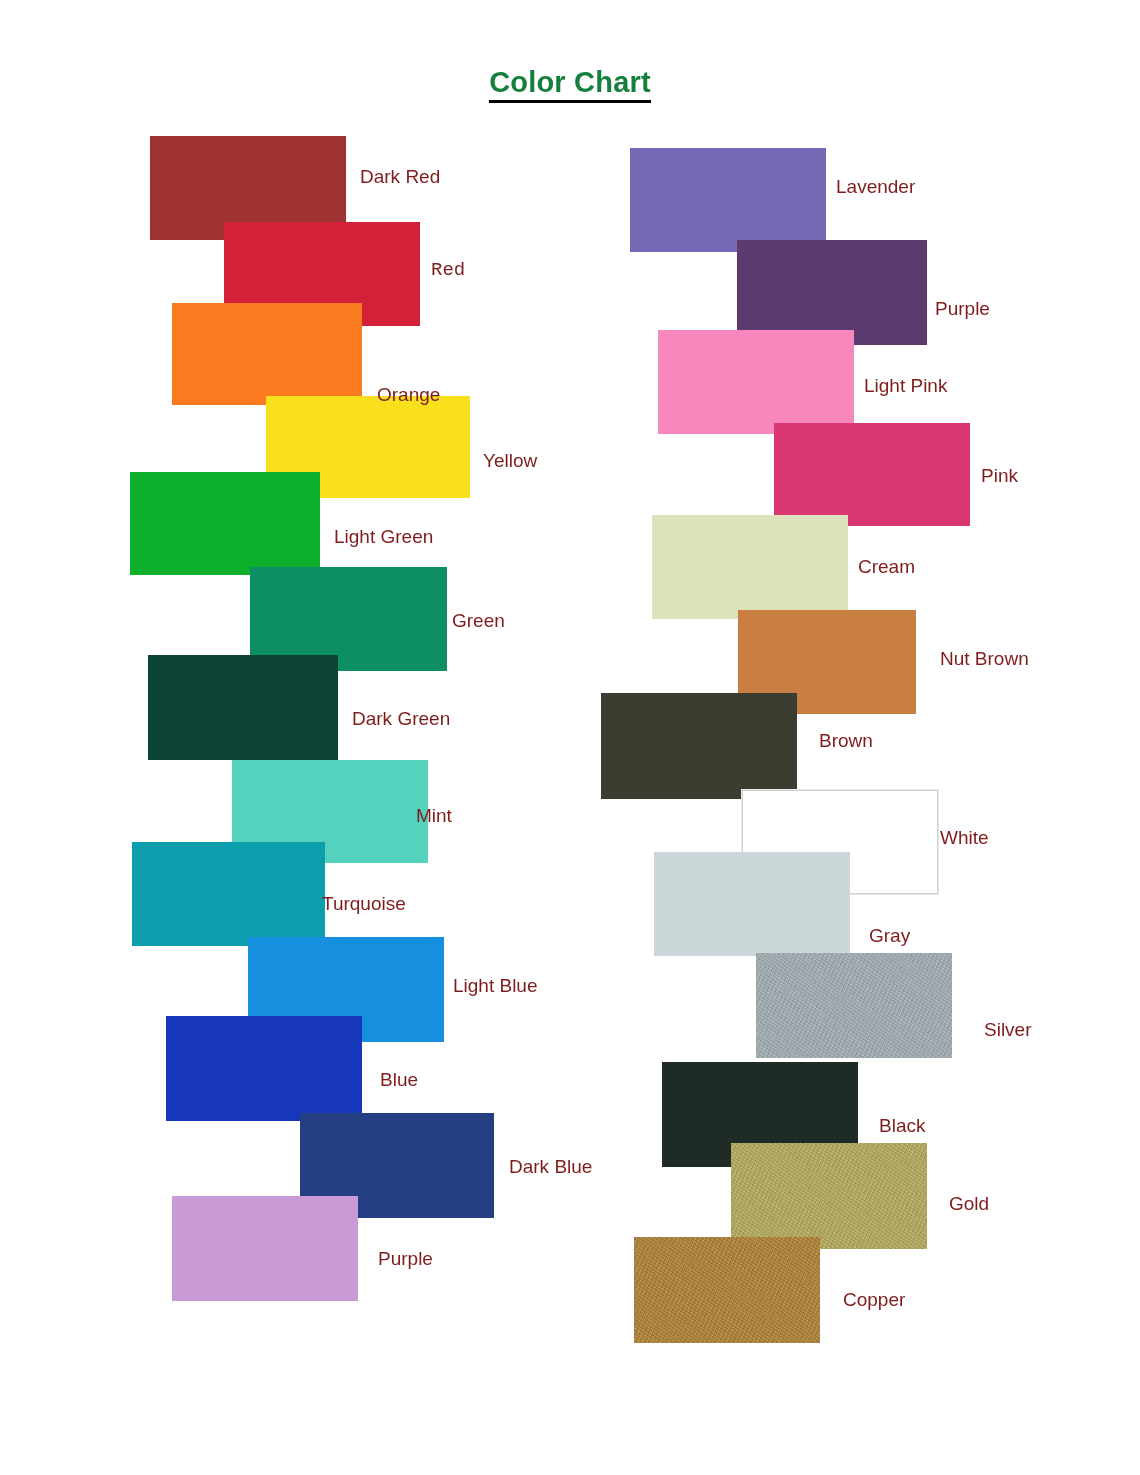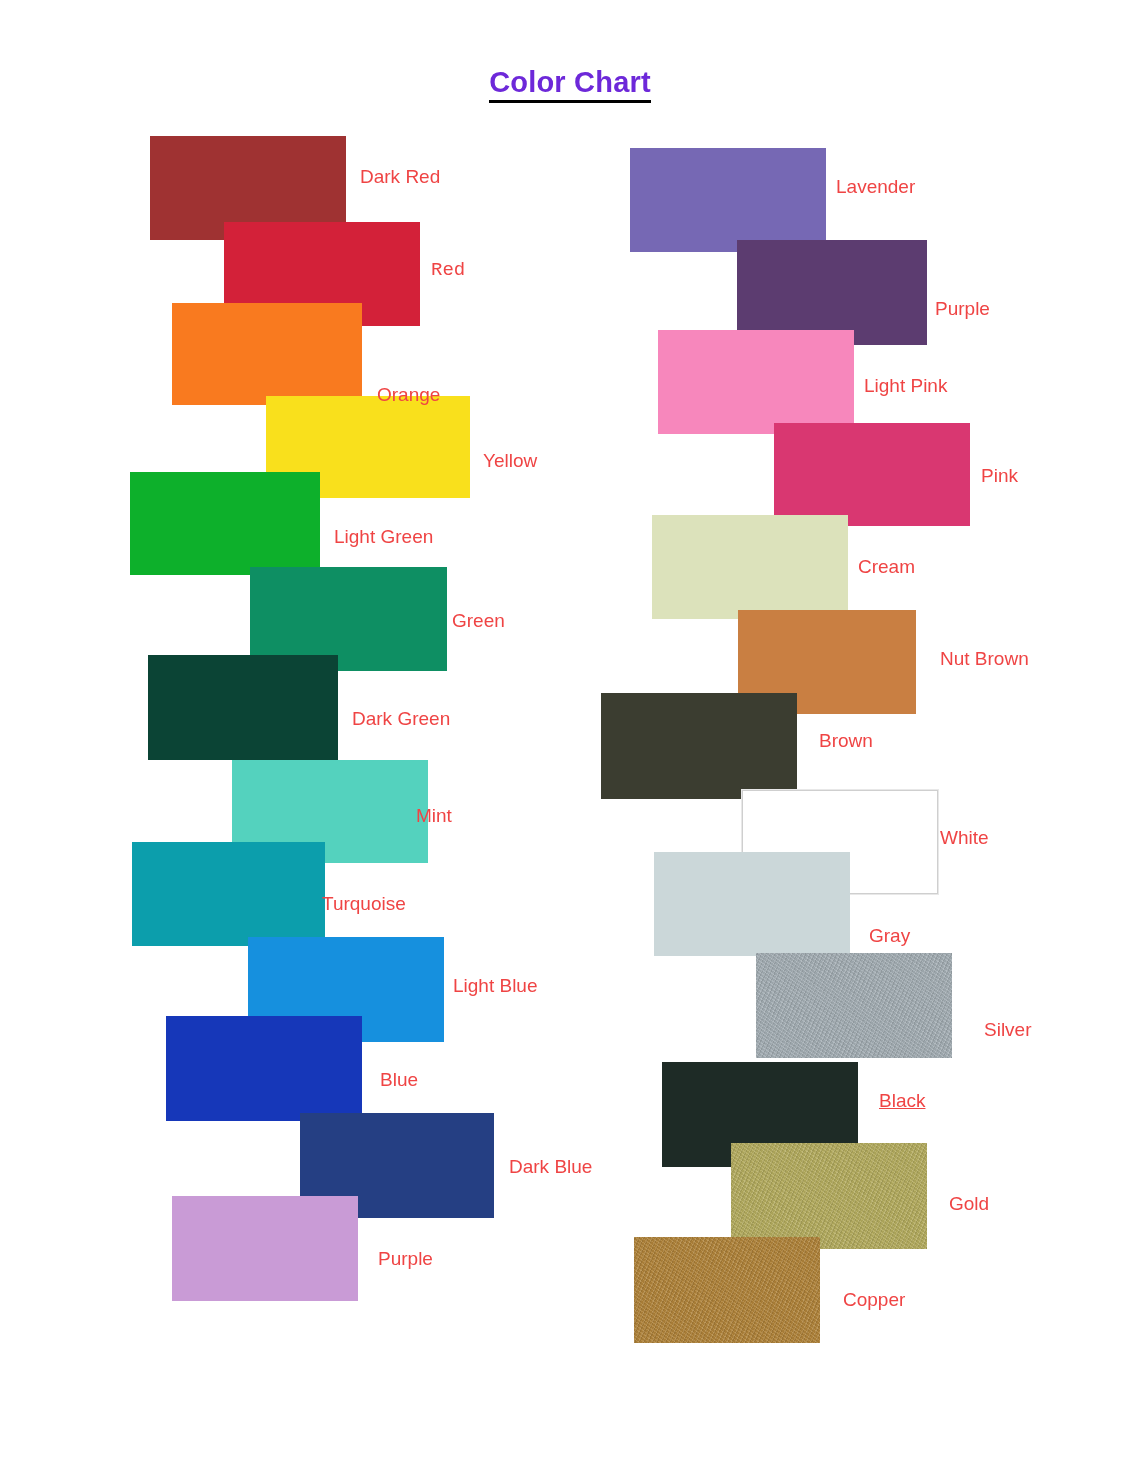--- a/index.html
+++ b/index.html
@@ -21,42 +21,42 @@
     background: #ffffff;
   }
   #title {
     position: absolute;
     top: 66px;
     left: 0;
     width: 1140px;
     text-align: center;
     font-size: 29px;
     font-weight: bold;
-    color: #6d28d9;
+    color: #15803d;
     letter-spacing: 0.2px;
   }
   #title span.t {
     border-bottom: 3px solid #000000;
     padding-bottom: 2px;
   }
   .col {
     position: absolute;
     top: 0;
     left: 0;
     width: 1140px;
     height: 1475px;
   }
   .chip {
     position: absolute;
     box-sizing: border-box;
   }
   .chip-label {
     position: absolute;
     font-size: 19px;
-    color: #ef4444;
+    color: #7f1d1d;
     white-space: nowrap;
     line-height: 1;
   }
 </style>
 </head>
 <body>
 
 <div id="page">
 
   <div id="title">
@@ -106,20 +106,20 @@
       <div class="chip-label" style="left: 940px; top: 649px; z-index: 205;">Nut Brown</div>
       <div class="chip" style="left: 601px; top: 693px; width: 196px; height: 106px; z-index: 16; background: rgb(59, 61, 48);"></div>
       <div class="chip-label" style="left: 819px; top: 731px; z-index: 206;">Brown</div>
       <div class="chip" style="left: 742px; top: 790px; width: 196px; height: 104px; z-index: 17; background: rgb(255, 255, 255); border: 1px solid rgb(207, 207, 207); box-shadow: rgb(232, 232, 232) 0px 0px 0px 1px;"></div>
       <div class="chip-label" style="left: 940px; top: 828px; z-index: 207;">White</div>
       <div class="chip" style="left: 654px; top: 852px; width: 196px; height: 104px; z-index: 18; background: rgb(203, 215, 217);"></div>
       <div class="chip-label" style="left: 869px; top: 926px; z-index: 208;">Gray</div>
       <div class="chip" style="left: 756px; top: 953px; width: 196px; height: 105px; z-index: 19; background: repeating-linear-gradient(115deg, rgba(255, 255, 255, 0.1) 0px, rgba(255, 255, 255, 0.1) 1px, rgba(0, 0, 0, 0.07) 1px, rgba(0, 0, 0, 0.07) 2px, rgba(255, 255, 255, 0) 2px, rgba(255, 255, 255, 0) 4px), repeating-linear-gradient(35deg, rgba(255, 255, 255, 0.09) 0px, rgba(255, 255, 255, 0.09) 1px, rgba(0, 0, 0, 0.06) 1px, rgba(0, 0, 0, 0.06) 3px), linear-gradient(rgb(164, 174, 180), rgb(164, 174, 180));"></div>
       <div class="chip-label" style="left: 984px; top: 1020px; z-index: 209;">Silver</div>
       <div class="chip" style="left: 662px; top: 1062px; width: 196px; height: 105px; z-index: 20; background: rgb(30, 43, 38);"></div>
-      <div class="chip-label" style="left: 879px; top: 1091px; z-index: 210; text-decoration: underline;">Black</div>
+      <div class="chip-label" style="left: 879px; top: 1116px; z-index: 210;">Black</div>
       <div class="chip" style="left: 731px; top: 1143px; width: 196px; height: 106px; z-index: 21; background: repeating-linear-gradient(115deg, rgba(255, 255, 255, 0.1) 0px, rgba(255, 255, 255, 0.1) 1px, rgba(0, 0, 0, 0.07) 1px, rgba(0, 0, 0, 0.07) 2px, rgba(255, 255, 255, 0) 2px, rgba(255, 255, 255, 0) 4px), repeating-linear-gradient(35deg, rgba(255, 255, 255, 0.09) 0px, rgba(255, 255, 255, 0.09) 1px, rgba(0, 0, 0, 0.06) 1px, rgba(0, 0, 0, 0.06) 3px), linear-gradient(rgb(180, 172, 94), rgb(180, 172, 94));"></div>
       <div class="chip-label" style="left: 949px; top: 1194px; z-index: 211;">Gold</div>
       <div class="chip" style="left: 634px; top: 1237px; width: 186px; height: 106px; z-index: 22; background: repeating-linear-gradient(115deg, rgba(255, 255, 255, 0.1) 0px, rgba(255, 255, 255, 0.1) 1px, rgba(0, 0, 0, 0.07) 1px, rgba(0, 0, 0, 0.07) 2px, rgba(255, 255, 255, 0) 2px, rgba(255, 255, 255, 0) 4px), repeating-linear-gradient(35deg, rgba(255, 255, 255, 0.09) 0px, rgba(255, 255, 255, 0.09) 1px, rgba(0, 0, 0, 0.06) 1px, rgba(0, 0, 0, 0.06) 3px), linear-gradient(rgb(176, 131, 57), rgb(176, 131, 57));"></div>
       <div class="chip-label" style="left: 843px; top: 1290px; z-index: 212;">Copper</div>
     </div>
 
 </div>
 
 </body></html>

